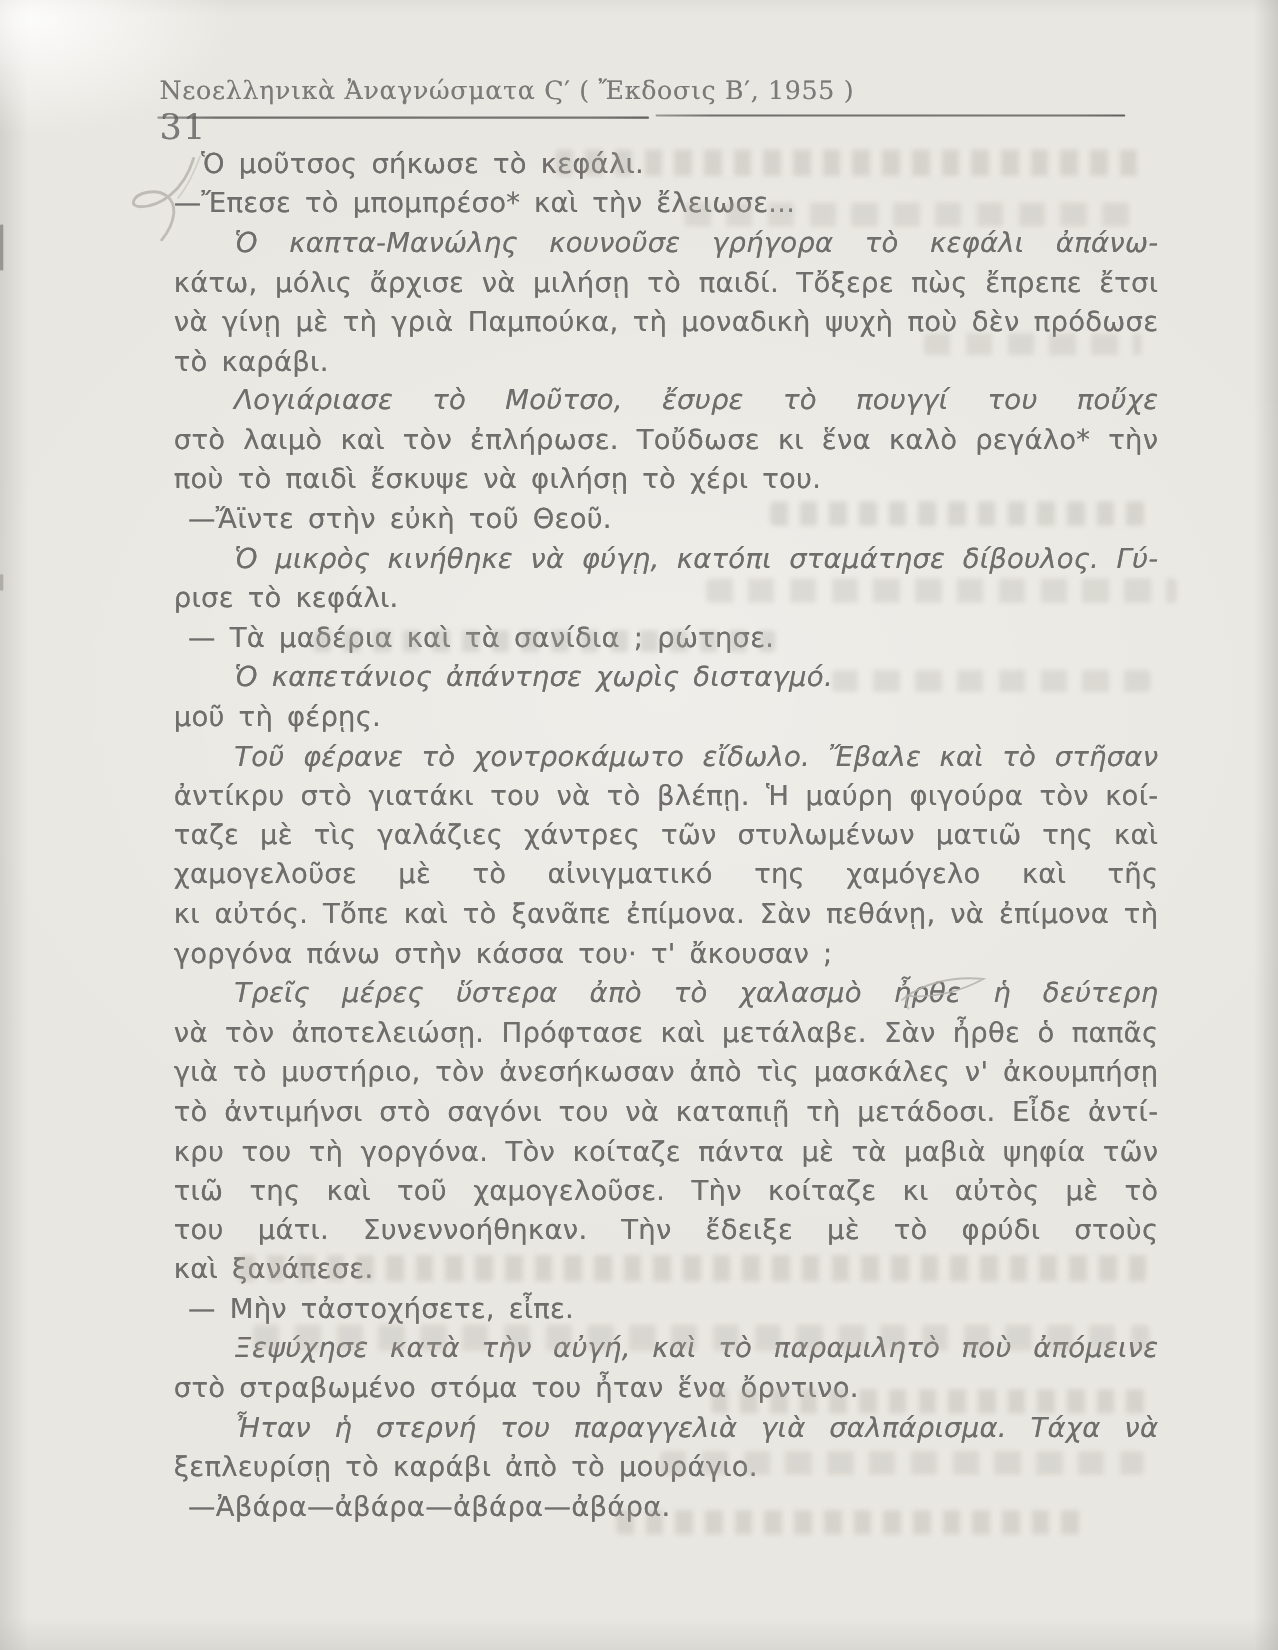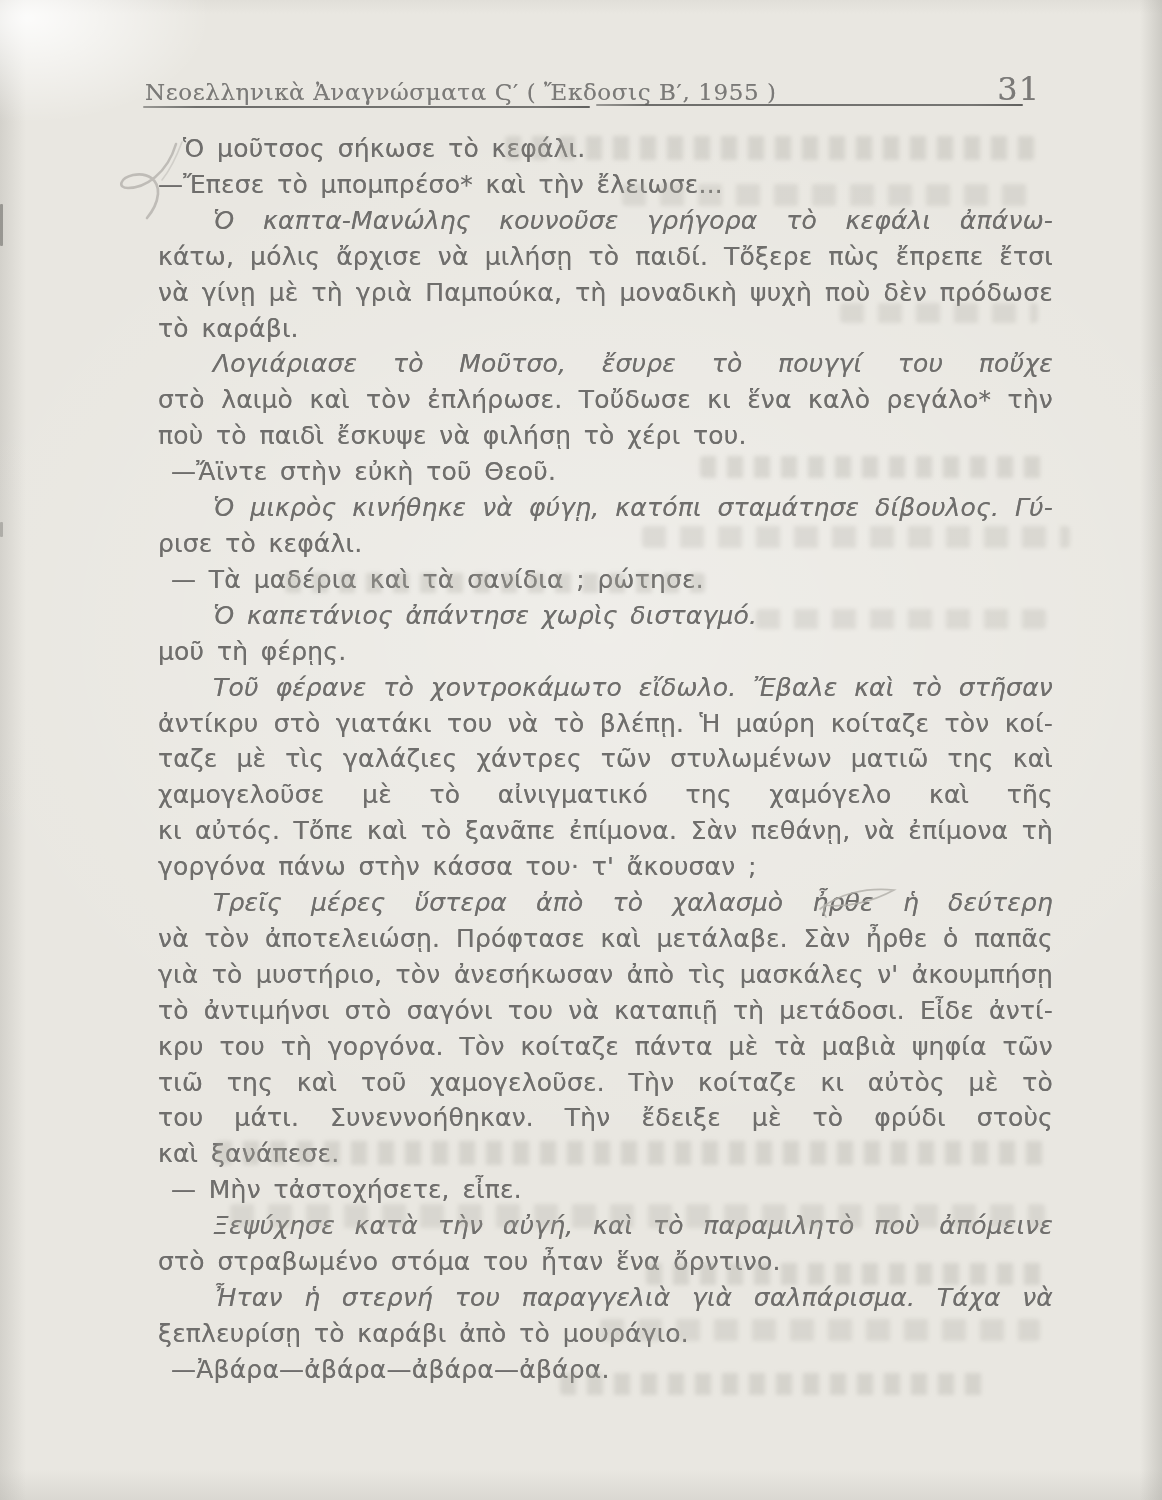--- a/index.html
+++ b/index.html
@@ -22,20 +22,21 @@
       linear-gradient(0deg, rgba(172,170,164,.25) 0px, rgba(172,170,164,0) 30px),
       linear-gradient(180deg, rgba(200,198,192,.25) 0px, rgba(200,198,192,0) 14px),
       var(--paper);
     font-family:"DejaVu Sans",sans-serif;
   }
   
   .header-row{
     position:absolute;left:145px;top:70px;width:895px;
     display:flex;justify-content:space-between;align-items:baseline;
     font-family:"DejaVu Serif",serif;
+    flex-direction:column;
   }
   .running-title{
     font-size:23px;color:var(--header-ink);letter-spacing:.6px;
     text-shadow:0 0 .6px rgba(120,120,118,.55);
   }
   .page-number{
     font-size:32px;color:var(--header-ink);letter-spacing:1px;
     text-shadow:0 0 .6px rgba(120,120,118,.6);
   }
   .rule{position:absolute;height:2px;background:linear-gradient(90deg,rgba(89,89,87,.55),rgba(89,89,87,.85) 12%,rgba(89,89,87,.8) 88%,rgba(89,89,87,.95));border-radius:1px;}
@@ -95,21 +96,21 @@
       <div class="line i-para just">Λογιάριασε τὸ Μοῦτσο, ἔσυρε τὸ πουγγί του ποὔχε κρεμασμένο</div>
       <div class="line i-none just">στὸ λαιμὸ καὶ τὸν ἐπλήρωσε. Τοὔδωσε κι ἕνα καλὸ ρεγάλο* τὴν ὥρα</div>
       <div class="line i-none">ποὺ τὸ παιδὶ ἔσκυψε νὰ φιλήσῃ τὸ χέρι του.</div>
       <div class="line i-dash">—Ἄϊντε στὴν εὐκὴ τοῦ Θεοῦ.</div>
       <div class="line i-para just">Ὁ μικρὸς κινήθηκε νὰ φύγῃ, κατόπι σταμάτησε δίβουλος. Γύ-</div>
       <div class="line i-none">ρισε τὸ κεφάλι.</div>
       <div class="line i-dash">— Τὰ μαδέρια καὶ τὰ σανίδια ; ρώτησε.</div>
       <div class="line i-para">Ὁ καπετάνιος ἀπάντησε χωρὶς δισταγμό.</div>
       <div class="line i-none">μοῦ τὴ φέρῃς.</div>
       <div class="line i-para just">Τοῦ φέρανε τὸ χοντροκάμωτο εἴδωλο. Ἔβαλε καὶ τὸ στῆσαν</div>
-      <div class="line i-none just">ἀντίκρυ στὸ γιατάκι του νὰ τὸ βλέπῃ. Ἡ μαύρη κοίταζε τὸν κοί-</div>
+      <div class="line i-none just">ἀντίκρυ στὸ γιατάκι του νὰ τὸ βλέπῃ. Ἡ μαύρη φιγούρα τὸν κοί-</div>
       <div class="line i-none just">ταζε μὲ τὶς γαλάζιες χάντρες τῶν στυλωμένων ματιῶ της καὶ τοῦ</div>
       <div class="line i-none just">χαμογελοῦσε μὲ τὸ αἰνιγματικό της χαμόγελο καὶ τῆς χαμογελοῦσε</div>
       <div class="line i-none just">κι αὐτός. Τὄπε καὶ τὸ ξανᾶπε ἐπίμονα. Σὰν πεθάνῃ, νὰ ἐπίμονα τὴ</div>
       <div class="line i-none">γοργόνα πάνω στὴν κάσσα του· τ' ἄκουσαν ;</div>
       <div class="line i-para just">Τρεῖς μέρες ὕστερα ἀπὸ τὸ χαλασμὸ ἦρθε ἡ δεύτερη προσβολὴ</div>
       <div class="line i-none just">νὰ τὸν ἀποτελειώσῃ. Πρόφτασε καὶ μετάλαβε. Σὰν ἦρθε ὁ παπᾶς</div>
       <div class="line i-none just">γιὰ τὸ μυστήριο, τὸν ἀνεσήκωσαν ἀπὸ τὶς μασκάλες ν' ἀκουμπήσῃ</div>
       <div class="line i-none just">τὸ ἀντιμήνσι στὸ σαγόνι του νὰ καταπιῇ τὴ μετάδοσι. Εἶδε ἀντί-</div>
       <div class="line i-none just">κρυ του τὴ γοργόνα. Τὸν κοίταζε πάντα μὲ τὰ μαβιὰ ψηφία τῶν μα-</div>
       <div class="line i-none just">τιῶ της καὶ τοῦ χαμογελοῦσε. Τὴν κοίταζε κι αὐτὸς μὲ τὸ μοναδικό</div>

